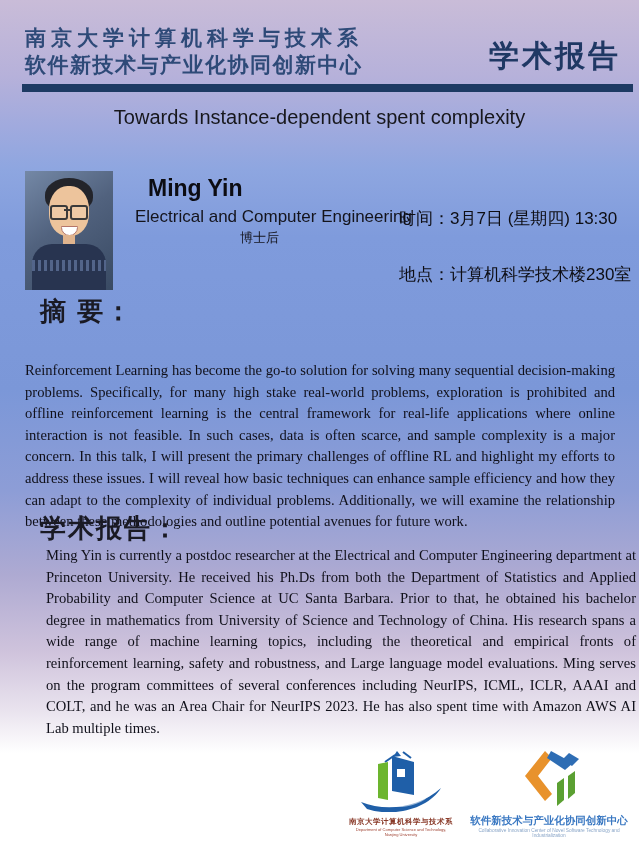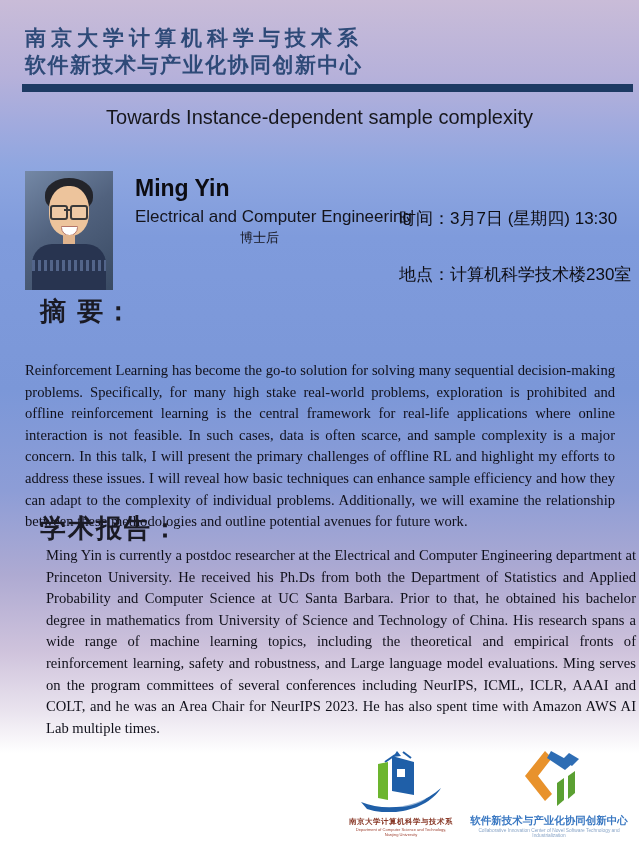--- a/index.html
+++ b/index.html
@@ -25,21 +25,21 @@
   .hair{position:absolute;left:20px;top:7px;width:48px;height:34px;background:#23242a;border-radius:50% 50% 42% 42%;}
   .face{position:absolute;left:24px;top:15px;width:40px;height:50px;background:#edc49c;border-radius:46% 46% 44% 44%;}
   .glass{position:absolute;width:14px;height:11px;border:2px solid #3a3a3a;border-radius:3px;background:rgba(255,255,255,.10);}
   .glass.l{left:25px;top:34px;} .glass.r{left:45px;top:34px;}
   .bridge{position:absolute;left:39px;top:38px;width:6px;height:2px;background:#3a3a3a;}
   .smile{position:absolute;left:36px;top:55px;width:15px;height:8px;background:#fff;border:1px solid #b5766a;border-radius:0 0 12px 12px;}
   .neck{position:absolute;left:38px;top:64px;width:12px;height:12px;background:#e0b48e;}
   .sweater{position:absolute;left:7px;top:73px;width:74px;height:46px;background:#283450;border-radius:20px 20px 0 0;}
   .band{position:absolute;left:0;top:16px;width:100%;height:11px;opacity:.85;
         background:repeating-linear-gradient(90deg,#5a6d94 0 3px,#283450 3px 6px);}
-  .speaker-name{position:absolute;left:135px;top:175px;font-size:23px;font-weight:bold;color:#0c0c12;}
+  .speaker-name{position:absolute;left:148px;top:175px;font-size:23px;font-weight:bold;color:#0c0c12;}
   .speaker-degree{position:absolute;left:240px;top:181px;font-size:13px;color:#14141c;margin-top:48px;}
   .speaker-dept{position:absolute;left:135px;top:207px;font-size:17px;color:#14141c;}
   .speaker-affil{position:absolute;left:135px;top:263px;font-size:17px;color:#14141c;}
   .meta-time{position:absolute;left:399px;top:207px;font-size:17px;color:#0e0e14;}
   .meta-loc{position:absolute;left:399px;top:263px;font-size:17px;color:#0e0e14;}
   
   .sec-head{position:absolute;left:40px;font-size:26px;font-weight:bold;color:#1a1a24;letter-spacing:2px;}
   .sec-head.abstract{top:294px;}
   .sec-head.bio{top:511px;}
   .para{position:absolute;left:25px;width:590px;font-family:"Liberation Serif",serif;
@@ -56,24 +56,25 @@
 </style>
 </head>
 <body>
 
 <div class="poster">
 
   <div class="org-block">
     <div class="org-line1">南京大学计算机科学与技术系</div>
     <div class="org-line2">软件新技术与产业化协同创新中心</div>
   </div>
+  <div class="badge">学术报告</div>
   <div class="bar"></div>
 
   <div class="talk-title">
-    <div>Towards Instance-dependent sample complexity</div>
+    <div>Towards Instance-dependent spent complexity</div>
   </div>
 
   <div class="photo">
     <div class="hair"></div>
     <div class="face"></div>
     <div class="glass l"></div>
     <div class="glass r"></div>
     <div class="bridge"></div>
     <div class="smile"></div>
     <div class="neck"></div>

